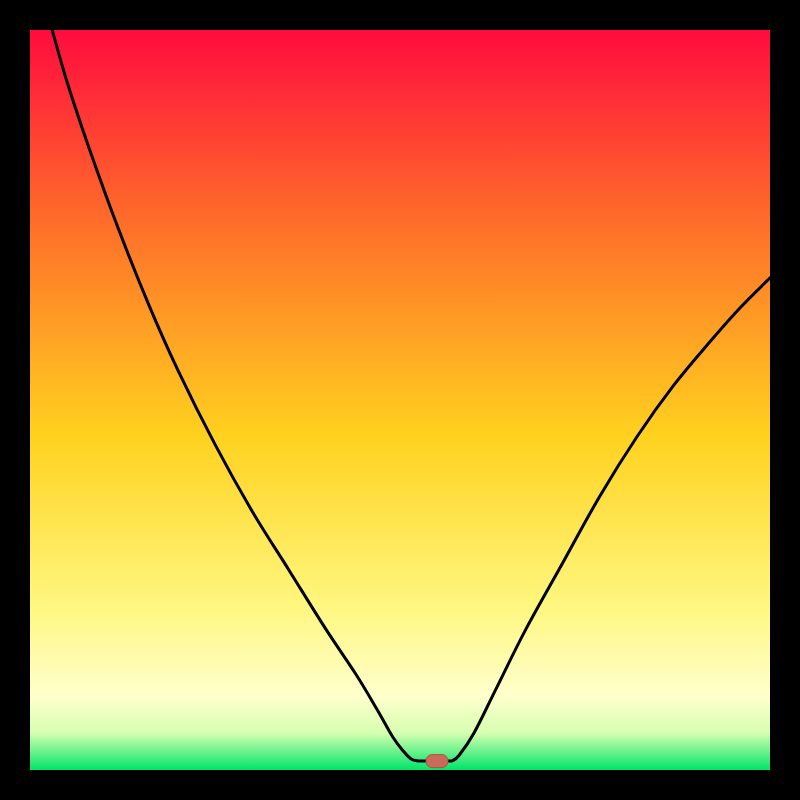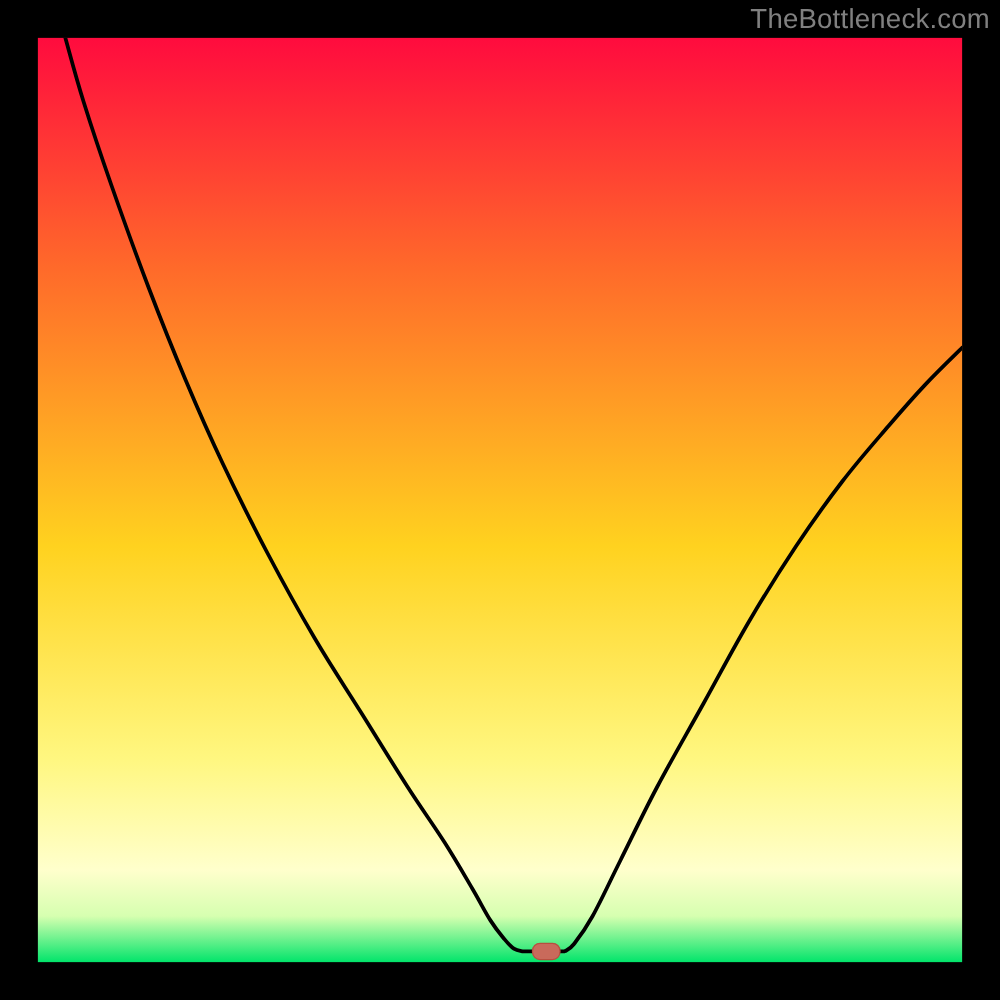--- a/index.html
+++ b/index.html
@@ -40,21 +40,20 @@
   .plot-area svg {
     display: block;
     width: 740px;
     height: 740px;
   }
 </style>
 </head>
 <body>
 
 <div class="frame">
-  <div class="watermark">TheBottleneck.com</div>
 
   <div class="plot-area">
     <svg id="plot-svg" viewBox="0 0 740 740">
       <defs>
         <linearGradient id="bg-grad" x1="0" y1="0" x2="0" y2="1">
           <stop id="g0" offset="0%" stop-color="#ff0b3e"></stop>
           <stop id="g1" offset="25%" stop-color="#ff6a2a"></stop>
           <stop id="g2" offset="55%" stop-color="#ffd21f"></stop>
           <stop id="g3" offset="78%" stop-color="#fff780"></stop>
           <stop id="g4" offset="90%" stop-color="#ffffcc"></stop>

